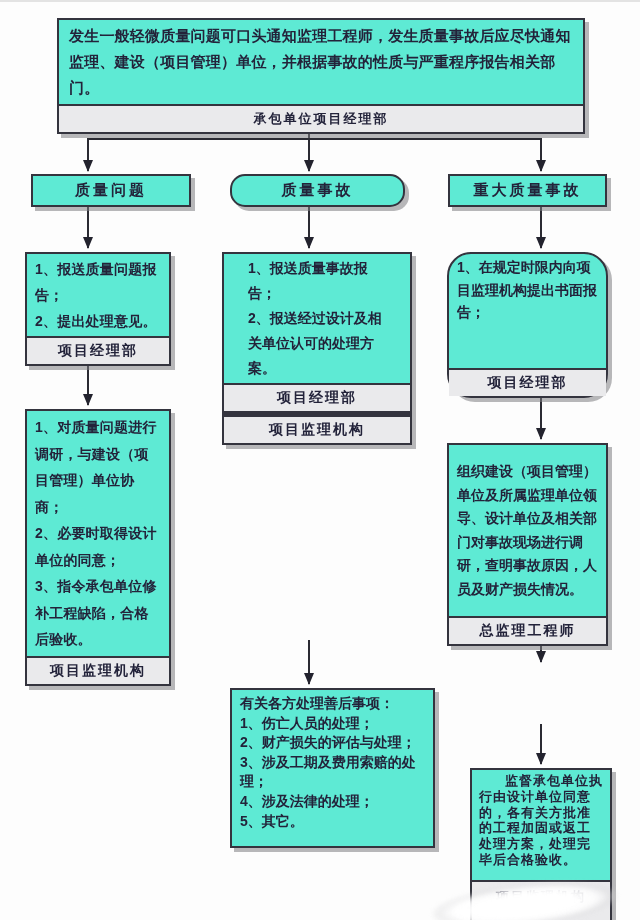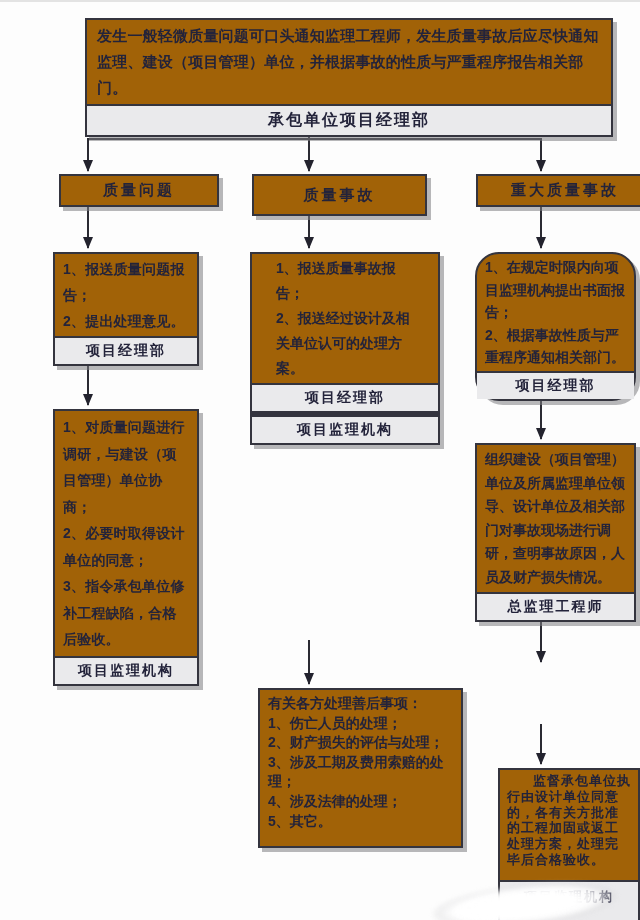--- a/index.html
+++ b/index.html
@@ -9,60 +9,59 @@
     background:#fdfdfd;
     overflow:hidden;
     font-family:"Liberation Sans","DejaVu Sans",sans-serif;
     color:#23233a;
   }
   #edge-top{position:absolute;left:0;top:0;width:640px;height:2px;background:#e3e3e3;}
   svg.connectors{position:absolute;left:0;top:0;z-index:1;}
   .conn{stroke:#2b2b33;stroke-width:2;fill:none;}
   .box{
     position:absolute;z-index:2;box-sizing:border-box;
-    background:#a16207;border:2px solid #34343e;
+    background:#5eead4;border:2px solid #34343e;
     box-shadow:4px 4px 0 rgba(125,125,130,0.55);
-    margin-left:28px;
   }
   .body{font-weight:bold;letter-spacing:0.2px;}
   .body p{margin:0;}
   .footer{
     border-top:2px solid #34343e;background:#eaeaec;
     text-align:center;font-weight:bold;
     font-size:14px;padding:4px 2px;letter-spacing:2px;
   }
   .cat{
     display:flex;align-items:center;justify-content:center;
     font-weight:bold;font-size:15px;letter-spacing:3px;
   }
   
   #top-box{left:57px;top:18px;width:528px;}
   #top-box .body{font-size:15px;line-height:26px;padding:3px 10px;min-height:52px;}
-  #top-box .footer{font-size:16px;text-align:center;}
+  #top-box .footer{font-size:13px;text-align:center;}
   
   #cat-1{left:31px;top:174px;width:160px;height:33px;}
-  #cat-2{left:224px;top:174px;width:175px;height:42px;}
-  #cat-3{left:448px;top:174px;width:178px;height:33px;}
+  #cat-2{left:230px;top:174px;width:175px;height:33px;border-radius:15px;}
+  #cat-3{left:448px;top:174px;width:159px;height:33px;}
   
   #c1b1{left:25px;top:252px;width:146px;}
   #c1b1 .body{font-size:14px;line-height:26px;padding:2px 8px;min-height:74px;}
   #c1b2{left:25px;top:409px;width:146px;}
   #c1b2 .body{font-size:14px;line-height:26.5px;padding:3px 8px;min-height:182px;}
   
   #c2b1{left:222px;top:252px;width:190px;}
   #c2b1 .body{font-size:14px;line-height:25px;padding:2px 24px;min-height:72px;letter-spacing:0;}
   #c2b2{left:222px;top:413px;width:190px;}
   #c2b2 .body{font-size:14px;line-height:24.5px;padding:2px 8px;min-height:192px;letter-spacing:0;}
   #c2b3{left:230px;top:688px;width:205px;}
   #c2b3 .body{font-size:14px;line-height:19.6px;padding:4px 8px;min-height:148px;letter-spacing:0;}
   
   #c3b1{left:447px;top:252px;width:161px;border-radius:24px;}
   #c3b1 .body{font-size:14px;line-height:22.5px;padding:2px 8px;min-height:110px;letter-spacing:0;}
   #c3b2{left:447px;top:443px;width:161px;}
-  #c3b2 .body{font-size:14px;line-height:23.5px;padding:3px 8px;min-height:138px;letter-spacing:0;}
+  #c3b2 .body{font-size:14px;line-height:23.5px;padding:15px 8px;min-height:138px;letter-spacing:0;}
   #c3b3{left:470px;top:666px;width:147px;}
   #c3b3 .body{font-size:14px;line-height:20.5px;padding:2px 8px;min-height:58px;letter-spacing:0.5px;}
   #c3b4{left:470px;top:768px;width:142px;}
   #c3b4 .body{font-size:13px;line-height:15.8px;padding:3px 7px;min-height:104px;letter-spacing:1px;}
   #c3b4 .body p{text-indent:2em;}
   #c3b4 .footer{font-size:13px;padding:6px 2px 14px;}
   
   #smudge{
     position:absolute;z-index:3;left:430px;top:884px;width:190px;height:42px;
     background:radial-gradient(closest-side,#ffffff 55%,rgba(255,255,255,0.85) 75%,rgba(210,210,212,0.35) 92%,rgba(210,210,212,0) 100%);
@@ -141,21 +140,20 @@
       <p>2、财产损失的评估与处理；</p>
       <p>3、涉及工期及费用索赔的处理；</p>
       <p>4、涉及法律的处理；</p>
       <p>5、其它。</p>
     </div>
   </div>
 
   <div class="box" id="c3b1">
     <div class="body">
       <p>1、在规定时限内向项目监理机构提出书面报告；</p>
-      <p>2、根据事故性质与严重程序通知相关部门。</p>
     </div>
     <div class="footer">项目经理部</div>
   </div>
   <div class="box" id="c3b2">
     <div class="body">
       <p>组织建设（项目管理）单位及所属监理单位领导、设计单位及相关部门对事故现场进行调研，查明事故原因，人员及财产损失情况。</p>
     </div>
     <div class="footer">总监理工程师</div>
   </div>
   <div class="box" id="c3b4">

